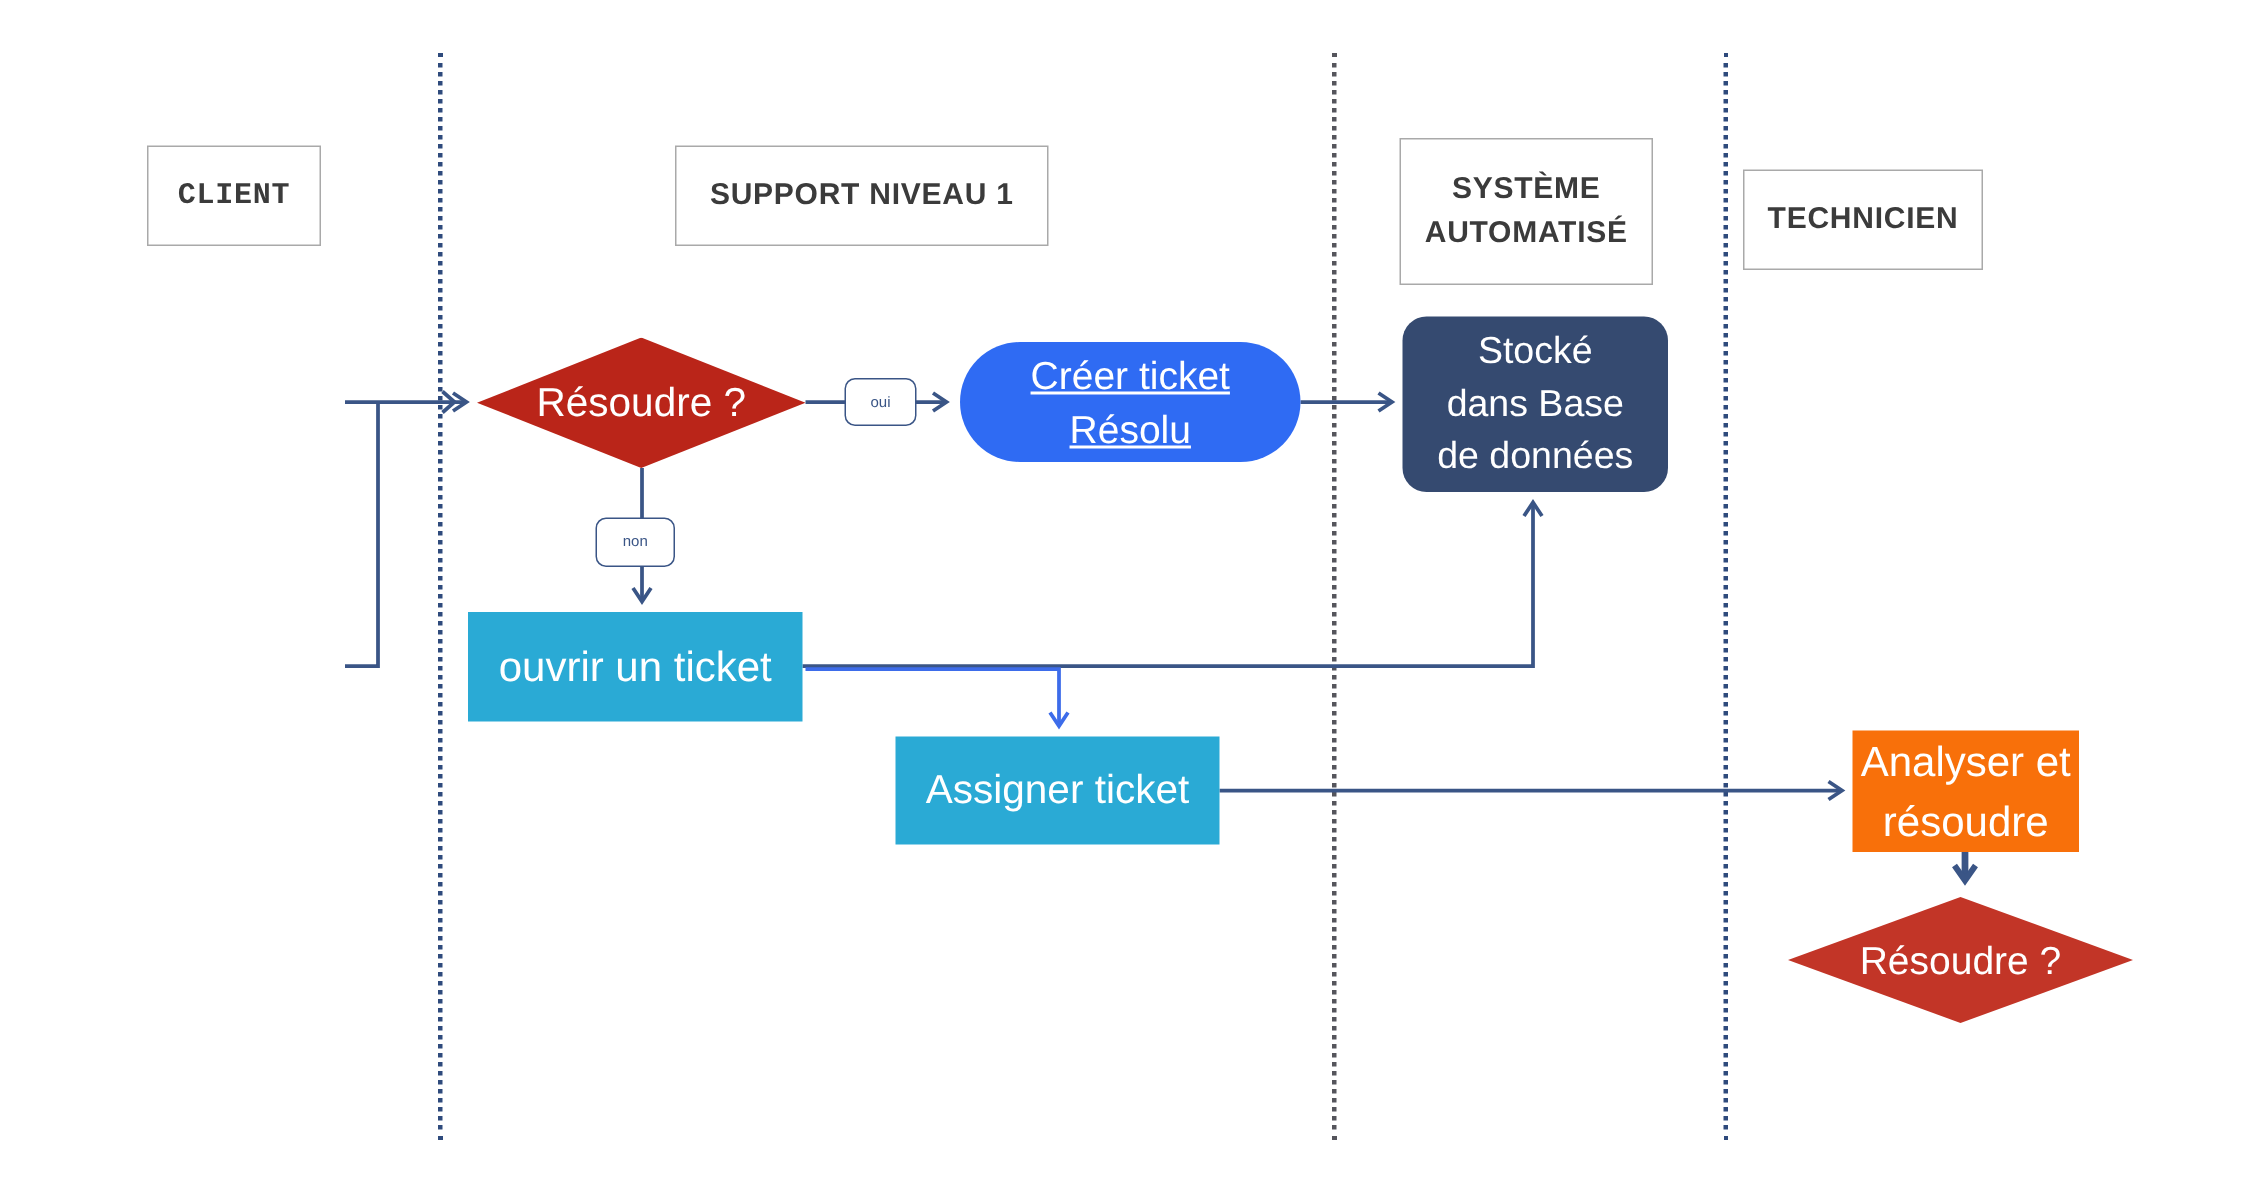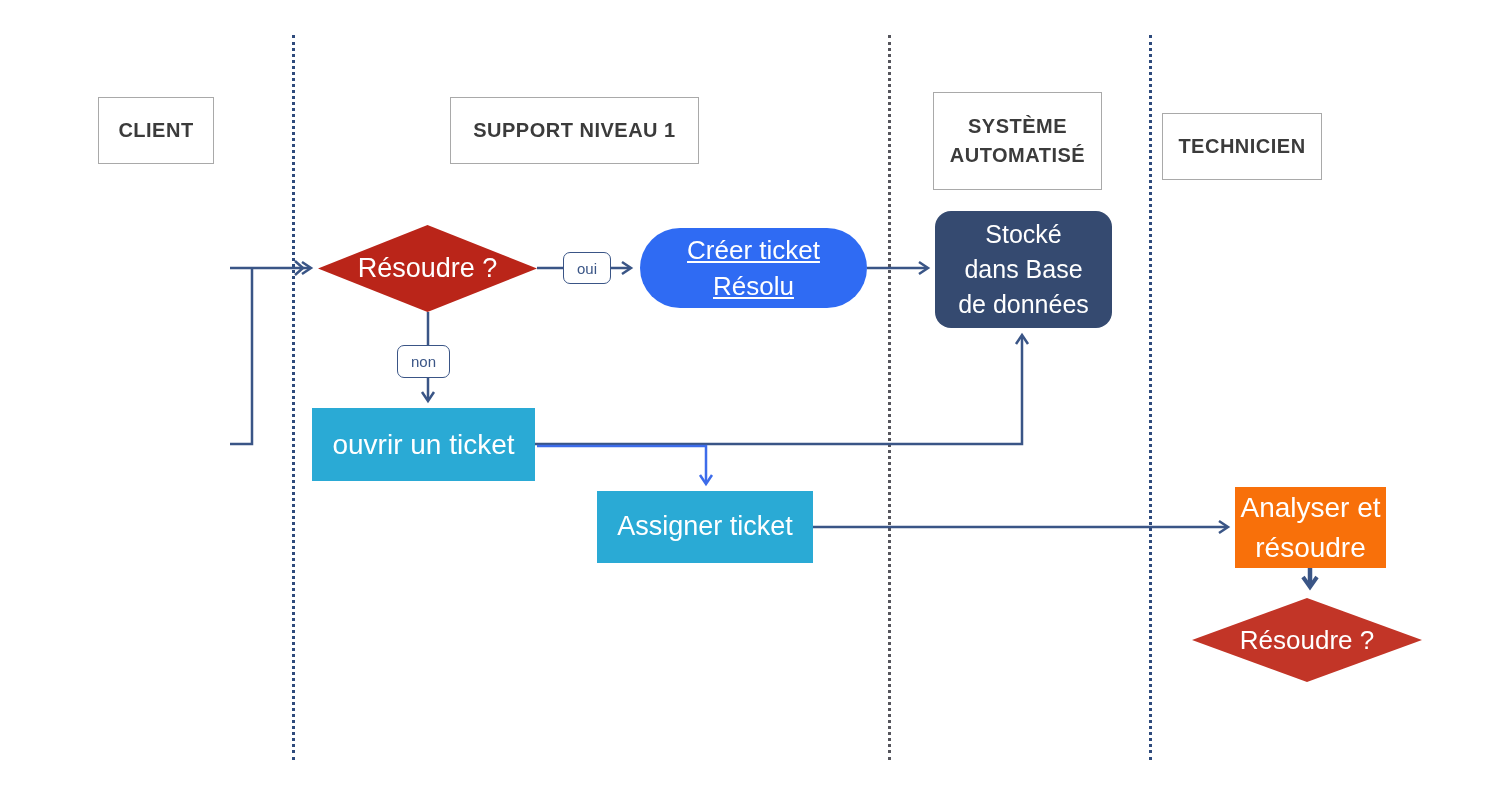--- a/index.html
+++ b/index.html
@@ -9,21 +9,21 @@
   
   .divider{position:absolute;top:35px;height:725px;width:0;}
   .divider.navy{border-left:3px dotted var(--lane_divider_navy);}
   .divider.gray{border-left:3px dotted var(--lane_divider_gray);}
   .d1{left:292px;} .d2{left:888px;} .d3{left:1149px;}
 
   
   .lane-header{position:absolute;background:#fff;border:1px solid var(--lane_header_border);
     color:var(--lane_header_text);font-weight:bold;font-size:20px;letter-spacing:.5px;
     display:flex;align-items:center;justify-content:center;text-align:center;white-space:pre-line;line-height:1.45;}
-  .lh1{left:98px;top:97px;width:114px;height:65px;}
+  .lh1{left:98px;top:97px;width:114px;height:65px;font-family:Liberation Mono, monospace;}
   .lh2{left:450px;top:97px;width:247px;height:65px;}
   .lh3{left:933px;top:92px;width:167px;height:96px;}
   .lh4{left:1162px;top:97px;width:158px;height:65px;margin-top:16px;}
 
   
   .node{position:absolute;display:flex;align-items:center;justify-content:center;
     color:#fff;text-align:center;white-space:pre-line;line-height:1.4;z-index:2;}
 
   .pill{background:var(--blue);border-radius:30px;font-size:29px;}
   .n-appel{left:80px;top:240px;width:150px;height:58px;}
@@ -38,21 +38,21 @@
     border-radius:16px;font-size:25px;}
 
   .cyanbox{background:var(--cyan);}
   .n-ouvrir{left:312px;top:408px;width:223px;height:73px;font-size:28px;}
   .n-assigner{left:597px;top:491px;width:216px;height:72px;font-size:27px;}
 
   .n-analyser{left:1235px;top:487px;width:151px;height:81px;background:var(--orange);font-size:28px;}
 
   
   .edge-label{position:absolute;background:#fff;border:1.5px solid var(--arrow);
-    border-radius:7px;color:var(--arrow);font-size:15px;display:flex;align-items:center;
+    border-radius:7px;color:var(--arrow);font-size:10px;display:flex;align-items:center;
     justify-content:center;z-index:3;}
   .el-oui{left:563px;top:252px;width:46px;height:30px;}
   .el-non{left:397px;top:345px;width:51px;height:31px;}
 
   svg.wires{position:absolute;left:0;top:0;z-index:1;}
   .wire{stroke:var(--arrow);stroke-width:2.5;fill:none;}
   .wire-blue{stroke:var(--blue_arrow);stroke-width:2.5;fill:none;}
   .wire-thick{stroke:var(--arrow);stroke-width:4.5;fill:none;}
 </style>
 </head>

